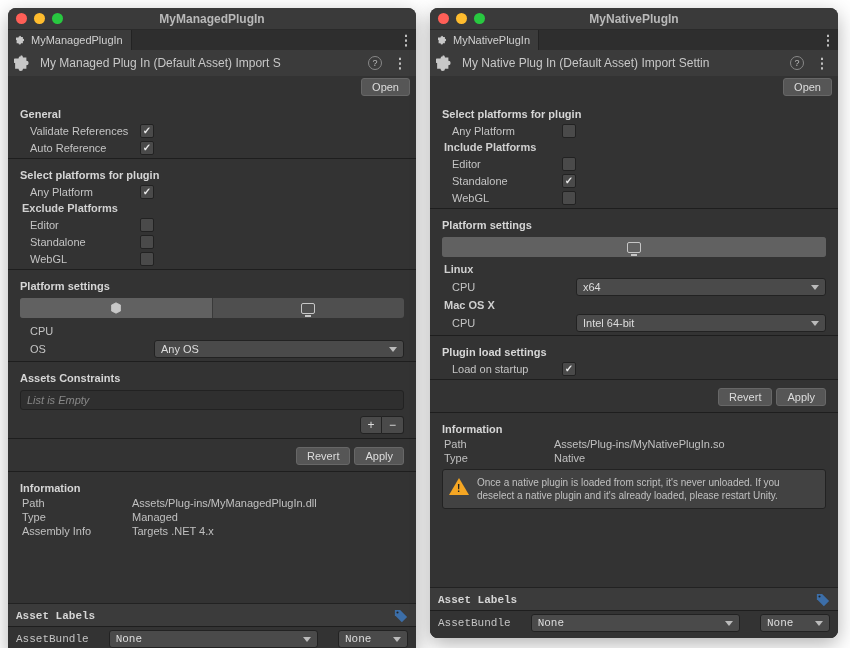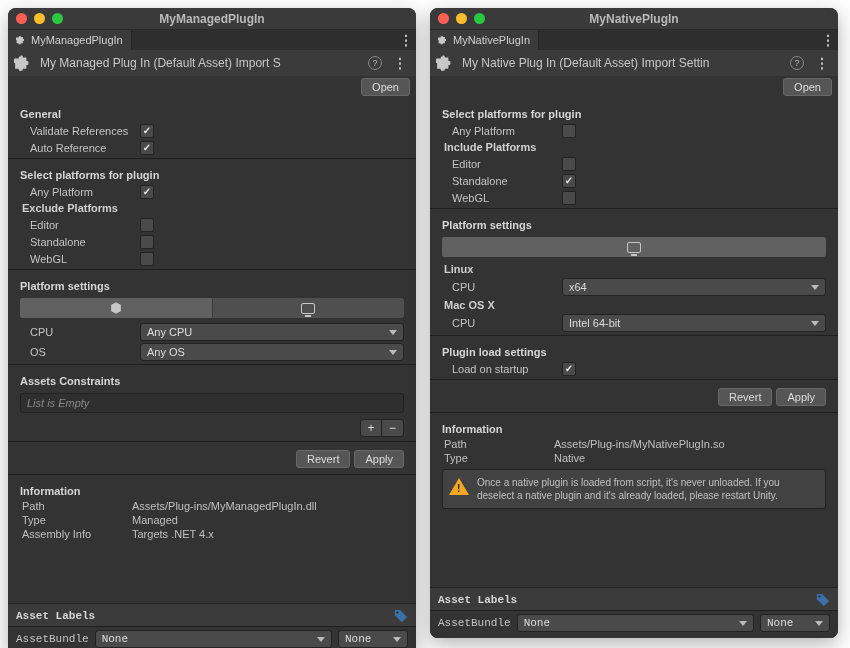--- a/index.html
+++ b/index.html
@@ -30,21 +30,21 @@
   .row .lab.indent { padding-left: 10px; }
   .checkbox { width: 14px; height: 14px; background: #4a4a4a; border: 1px solid #222; border-radius: 2px; display: flex; align-items: center; justify-content: center; flex: 0 0 auto;}
   .checkbox.checked::after { content: "✓"; color: #ececec; font-size: 10px; font-weight: bold;}
   .sub-bold { font-weight: bold; color: #d0d0d0; padding: 2px 6px;}
   .platform-tabs { display: flex; background: #4f4f4f; border-radius: 3px; margin: 4px; height: 20px; overflow: hidden;}
   .ptab { flex: 1; display: flex; align-items: center; justify-content: center; position: relative;}
   .ptab + .ptab { border-left: 1px solid #3a3a3a; }
   .ptab.active { background: #616161; }
   .monitor { width: 14px; height: 11px; border: 1.5px solid #c6c6c6; border-radius: 2px; position: relative;}
   .monitor::after { content:""; position: absolute; bottom: -4px; left: 3px; width: 6px; height: 1.5px; background: #c6c6c6;}
-  .dropdown { flex: 1; background: #4a4a4a; border: 1px solid #222; border-radius: 3px; height: 18px; display: flex; align-items: center; padding: 0 6px; color: #ddd; position: relative;}
+  .dropdown { flex: 1; background: #4a4a4a; border: 1px solid #222; border-radius: 3px; height: 18px; display: flex; align-items: center; padding: 0 6px; color: #ddd; position: relative; margin-left: 14px;}
   .dropdown .arrow { position: absolute; right: 6px; width: 0; height: 0; border-left: 4px solid transparent; border-right: 4px solid transparent; border-top: 5px solid #bbb;}
   .inputbox { background: #2f2f2f; border: 1px solid #222; border-radius: 3px; padding: 3px 6px; color: #888; margin: 4px; font-style: italic;}
   .plusminus { display: flex; justify-content: flex-end; gap: 0; padding: 2px 4px;}
   .sqbtn { width: 22px; height: 18px; background: #4a4a4a; border: 1px solid #222; display: flex; align-items: center; justify-content: center; font-size: 12px; color: #ddd;}
   .sqbtn:first-child { border-radius: 3px 0 0 3px; }
   .sqbtn:last-child { border-radius: 0 3px 3px 0; border-left: none;}
   .actionrow { display: flex; justify-content: flex-end; gap: 4px; padding: 4px;}
   .inforow { display: flex; padding: 1px 6px; }
   .inforow .k { flex: 0 0 110px; color: #c0c0c0;}
   .inforow .v { flex: 1; color: #c0c0c0;}
@@ -133,24 +133,20 @@
           <svg width="12" height="12" viewBox="0 0 16 16">
               <path class="p" d="M8 1l6 3v8l-6 3-6-3V4z" fill="none" stroke="#c8c8c8" stroke-width="1"></path>
             </svg>
         </div>
         <div class="ptab">
           <div class="monitor"></div>
         </div>
       </div>
       <div class="row">
         <span class="lab indent">CPU</span>
-        <div class="dropdown">
-            <span>Any CPU</span>
-            <div class="arrow"></div>
-          </div>
       </div>
       <div class="row">
         <span class="lab indent">OS</span>
         <div class="dropdown">
             <span>Any OS</span>
             <div class="arrow"></div>
           </div>
       </div>
       <div class="section-sep"></div>
 

